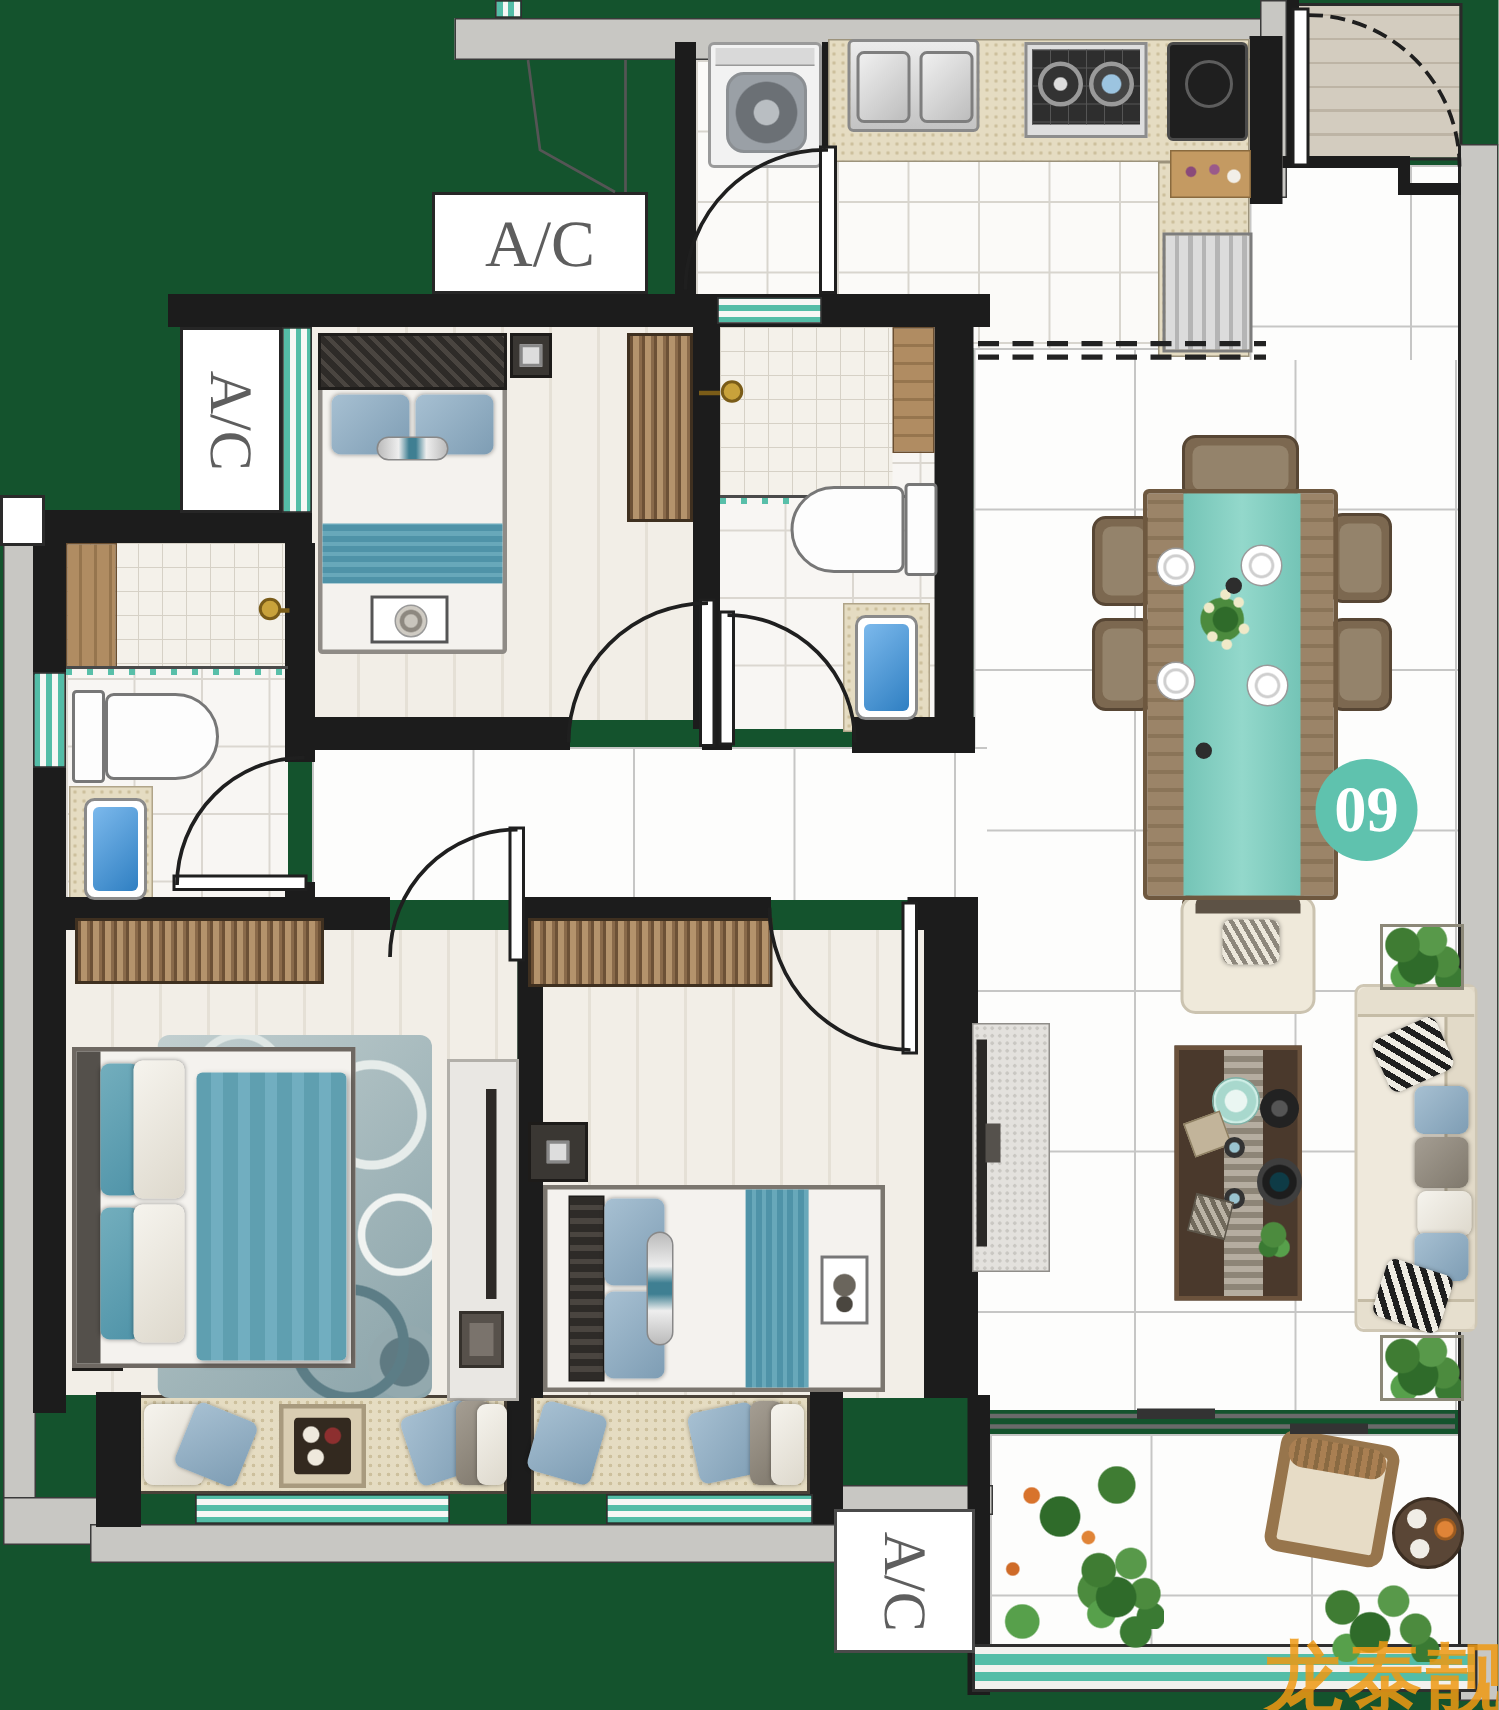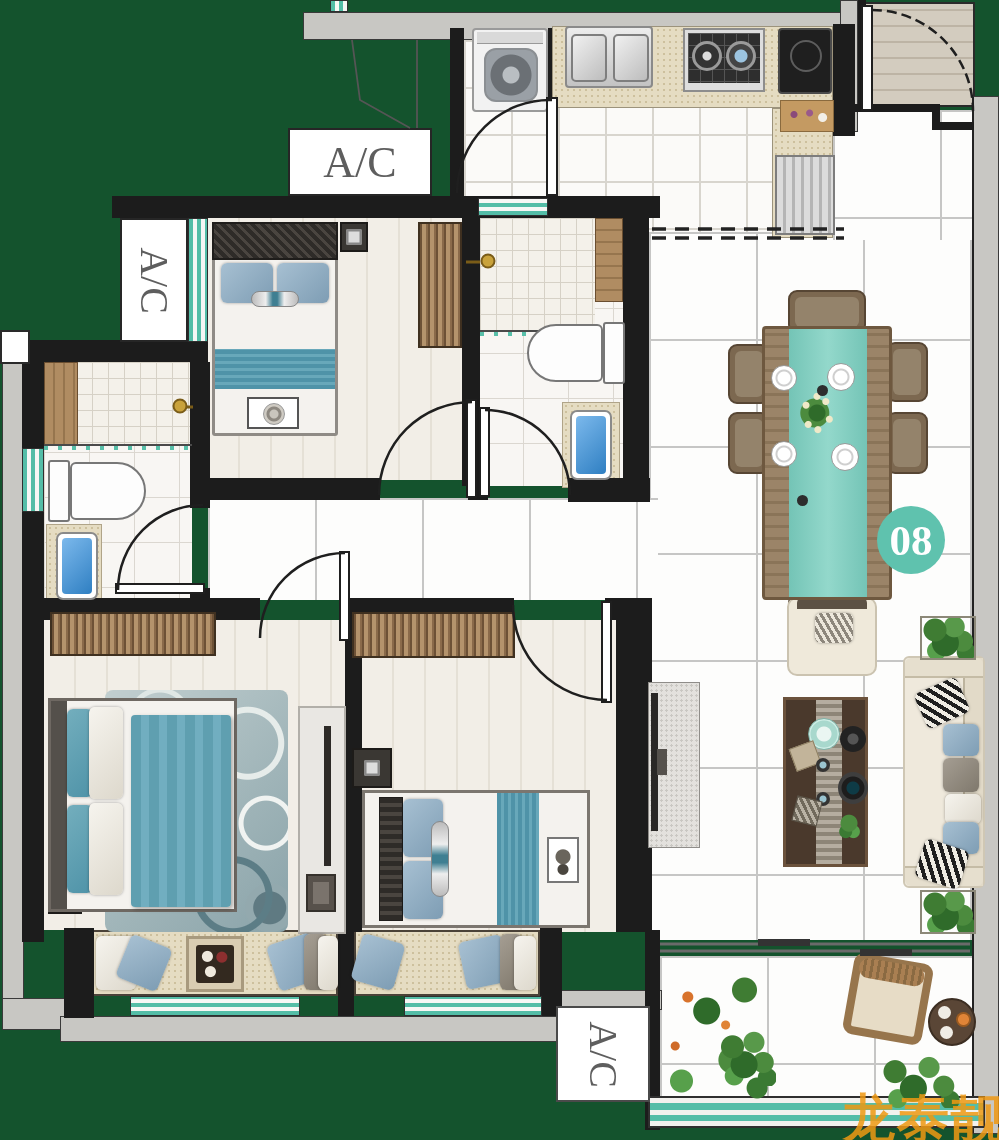--- a/index.html
+++ b/index.html
@@ -215,21 +215,21 @@
       radial-gradient(circle at 78% 62%,#efe9c8 3px,transparent 4px),
       radial-gradient(circle at 30% 72%,#efe9c8 3px,transparent 4px),
       radial-gradient(circle at 52% 82%,#efe9c8 3px,transparent 4px),
       radial-gradient(circle at 50% 18%,#efe9c8 3px,transparent 4px),
       radial-gradient(circle at 45% 50%,#4c8b3e 14px,transparent 15px);"></div>
     <div class="abs" style="left:52px;top:56px;width:11px;height:11px;border-radius:50%;background:#2d2d2d;"></div>
     <div class="abs" style="left:32px;top:166px;width:11px;height:11px;border-radius:50%;background:#2d2d2d;"></div>
   </div>
 
   <div class="abs badge z50" style="left:877px;top:506px;width:68px;height:68px;background:#5fc2ae;color:#fff;font-size:43px;">
-    <span>08</span>
+    <span>09</span>
   </div>
 
   <div class="abs z15" style="left:648px;top:682px;width:52px;height:166px;background:#e3e1dd;background-image:radial-gradient(#c9c7c2 1px,transparent 1.3px);background-size:5px 5px;border:1.5px solid #8f8d89;">
     <div class="abs" style="left:2px;top:10px;width:7px;height:138px;background:#2a2826;"></div>
     <div class="abs" style="left:8px;top:66px;width:10px;height:26px;background:#55514c;"></div>
   </div>
   <div class="abs z15" style="left:787px;top:597px;width:90px;height:79px;background:#efe9da;border:2px solid #cbc3b0;border-radius:10px;">
     <div class="abs" style="left:8px;top:-2px;width:70px;height:12px;background:#5d5245;border-radius:6px 6px 0 0;"></div>
     <div class="abs pillow" style="left:26px;top:14px;width:38px;height:30px;background:repeating-linear-gradient(60deg,#8d877c 0 3px,#ece7db 3px 6px);"></div>
   </div>

